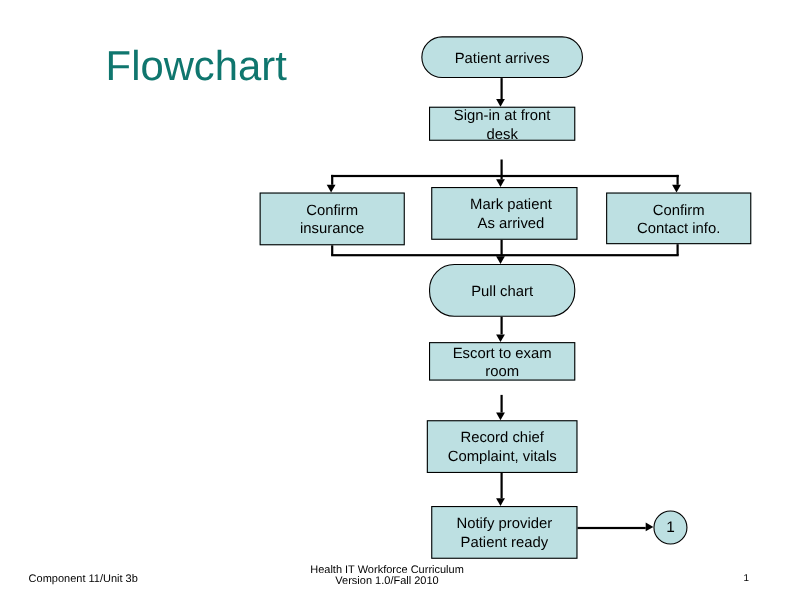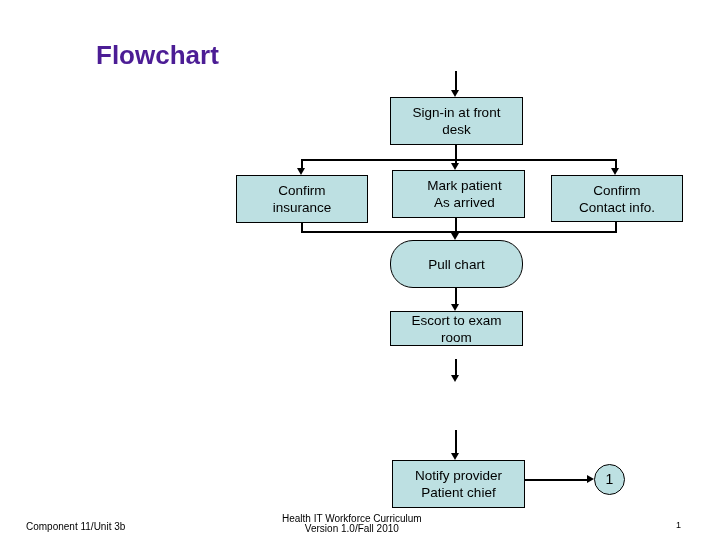--- a/index.html
+++ b/index.html
@@ -12,25 +12,24 @@
     width: 720px;
     height: 540px;
     background: #ffffff;
     overflow: hidden;
     font-family: "Liberation Sans", sans-serif;
   }
   .title {
     position: absolute;
     left: 96px;
     top: 40px;
-    font-size: 26px;
-    color: #4c1d95;
+    font-size: 38px;
+    color: #0f766e;
     white-space: nowrap;
     letter-spacing: 0px;
-    font-weight: bold;
   }
   .node {
     position: absolute;
     box-sizing: border-box;
     background: #bde0e2;
     border: 1px solid #000000;
     color: #000000;
     font-size: 13.5px;
     line-height: 17px;
     display: flex;
@@ -79,41 +78,44 @@
   .footer-center{ left: 282px; top: 514px; text-align: center; }
   .footer-right { left: 676px; top: 520px; font-size: 9px; }
 </style>
 </head>
 <body>
 
 <div id="slide">
 
   <div class="title">Flowchart</div>
 
+  <div class="node stadium" style="left:383px; top:33px; width:147px; height:38px;">Patient arrives</div>
 
-  <div class="node" style="left:390px; top:97px; width:133px; height:48px;">Sign-in at front
+  <div class="node" style="left:390px; top:97px; width:133px; height:31px;">Sign-in at front
 desk</div>
 
   <div class="node" style="left:236px; top:175px; width:132px; height:48px;">Confirm
 insurance</div>
 
   <div class="node" style="left:392px; top:170px; width:133px; height:48px;padding-left:16px;">Mark patient
 As arrived</div>
 
   <div class="node" style="left:551px; top:175px; width:132px; height:47px;">Confirm
 Contact info.</div>
 
   <div class="node" style="left:390px; top:240px; width:133px; height:48px;border-radius:23px;">Pull chart</div>
 
   <div class="node" style="left:390px; top:311px; width:133px; height:35px;">Escort to exam
 room</div>
 
+  <div class="node" style="left:388px; top:382px; width:137px; height:48px;">Record chief
+Complaint, vitals</div>
 
   <div class="node" style="left:392px; top:460px; width:133px; height:48px;">Notify provider
-Patient chief</div>
+Patient ready</div>
 
   <div class="node circle" style="left:594px; top:464px; width:31px; height:31px;">1</div>
 
   <div class="edge v" style="left:455px; top:71px; height:19px;"></div>
   <div class="arrowhead down" style="left:451px; top:90px;"></div>
 
   <div class="edge v" style="left:455px; top:145px; height:15px;"></div>
   <div class="edge h" style="left:301px; top:159px; width:316px;"></div>
 
   <div class="edge v" style="left:301px; top:159px; height:9px;"></div>

